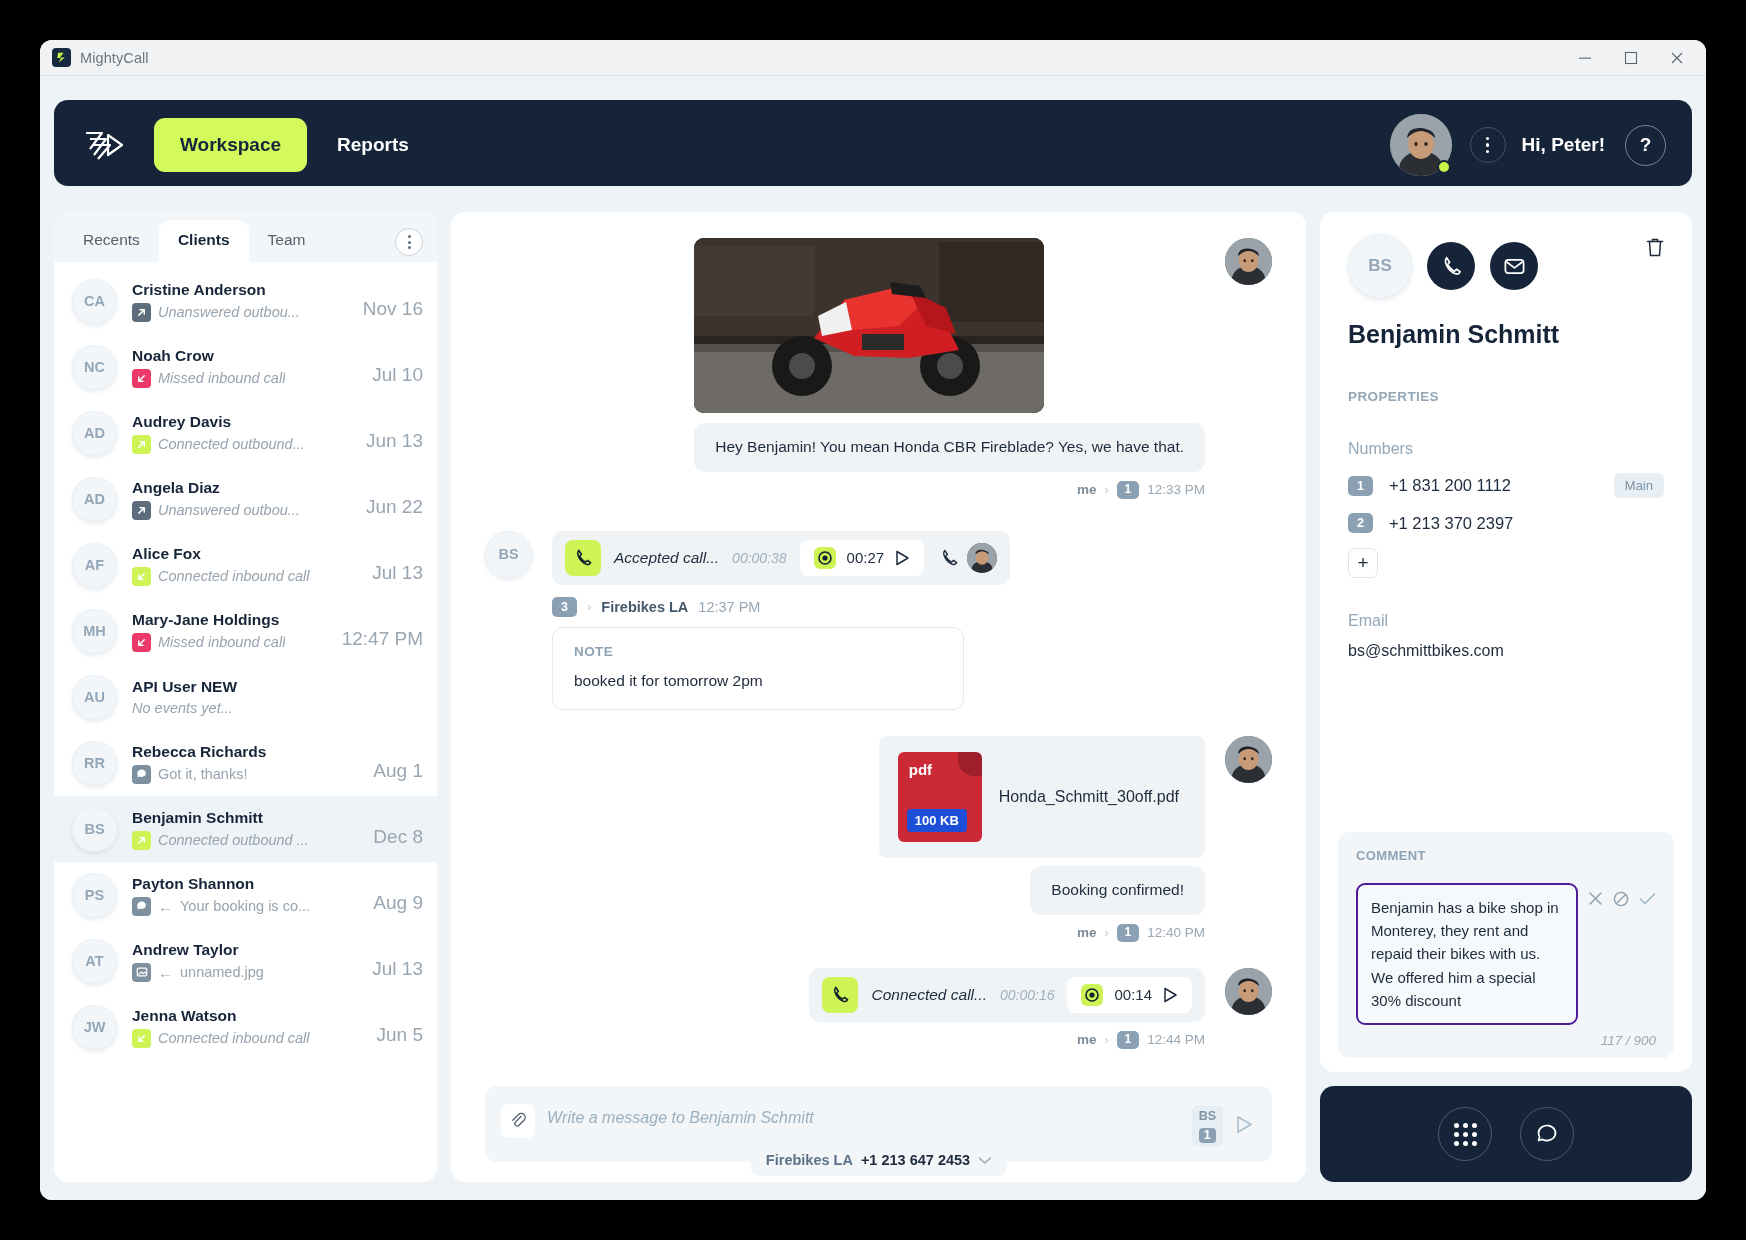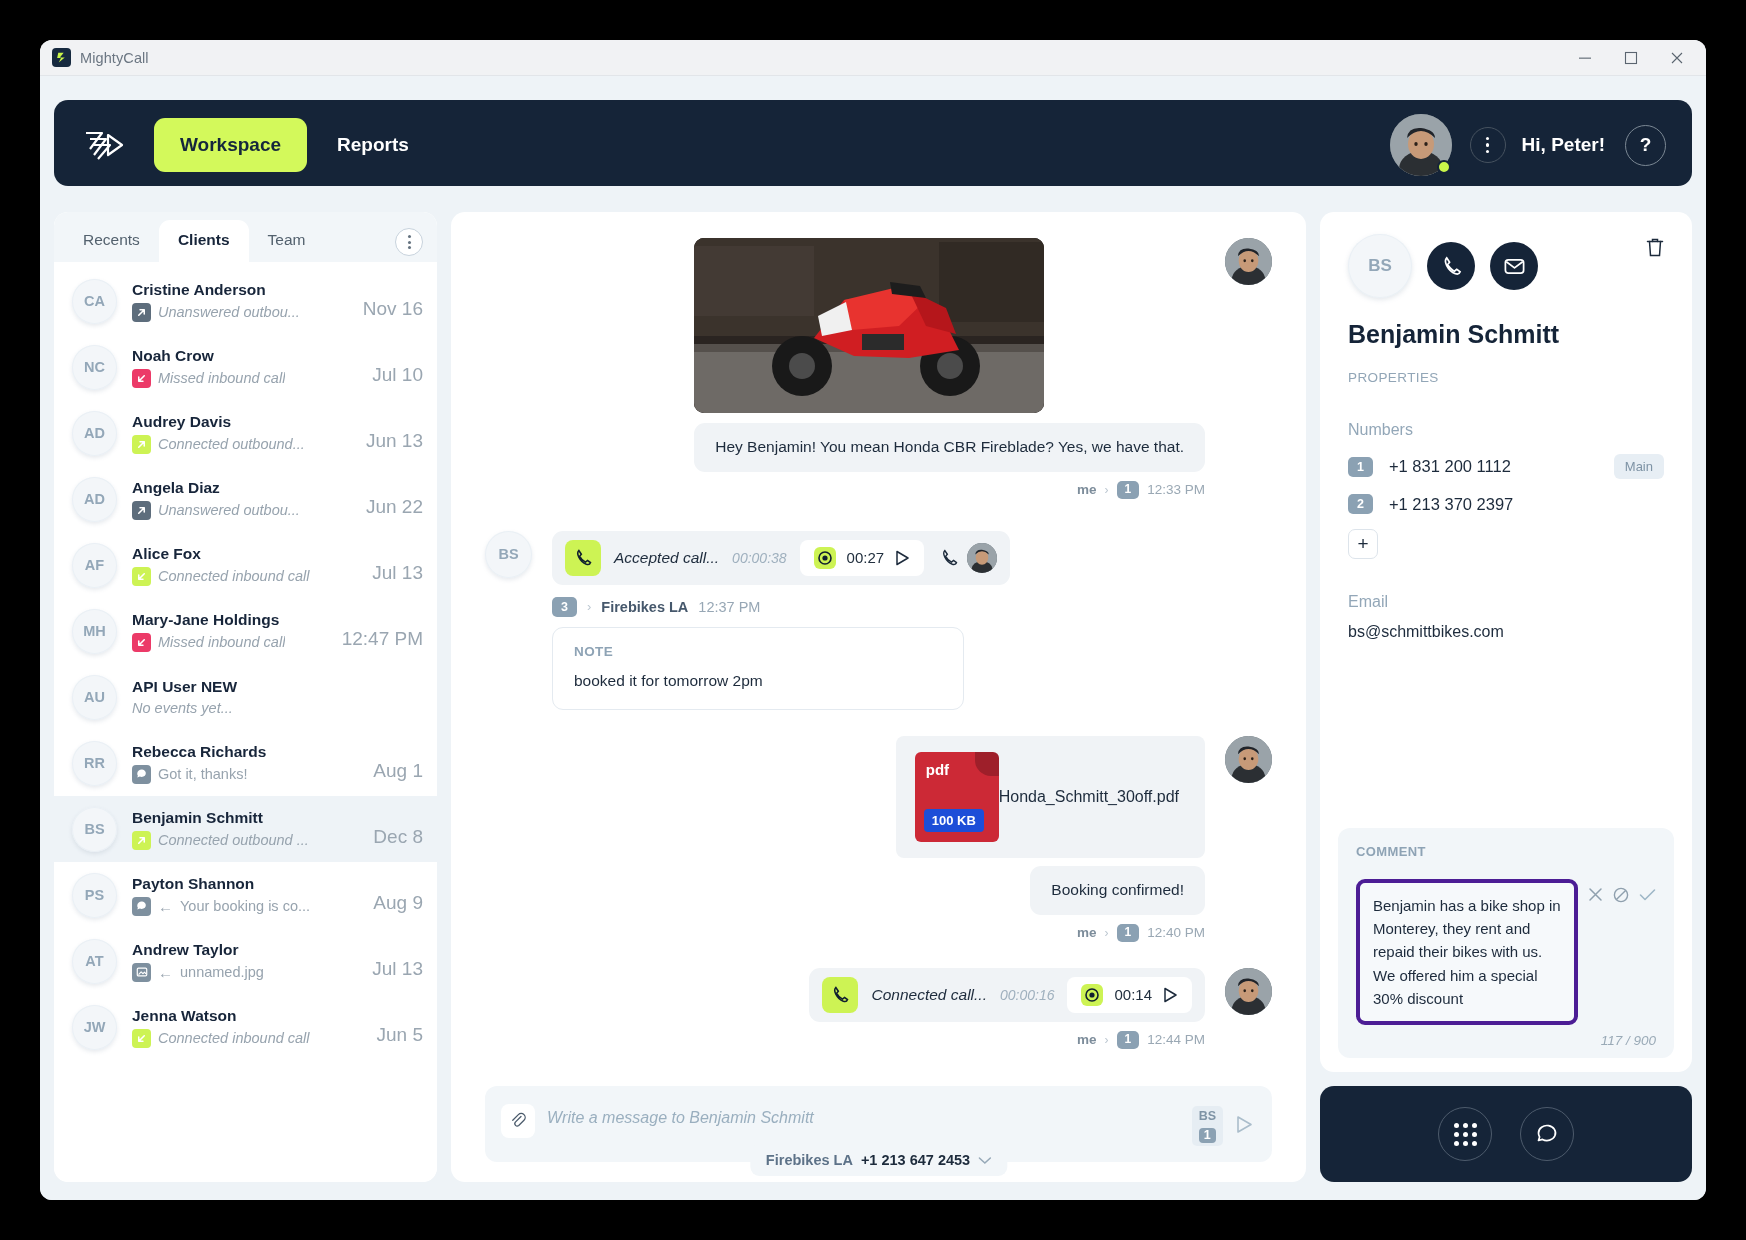--- a/index.html
+++ b/index.html
@@ -226,21 +226,21 @@
   .notehead .tm { color: #97a7b5; font-size: 14.5px; }
   .notecard {
     border: 1px solid #e4eaf0; border-radius: 11px;
     padding: 16px 21px 19px; width: 412px;
   }
   .notelabel { font-size: 13.5px; font-weight: bold; letter-spacing: .4px; color: #8ea3b5; margin-bottom: 13px;}
   .notetext { font-size: 15.5px; color: #1d2b3c; }
 
   .filebubble {
     background: #f0f3f6; border-radius: 8px;
-    display: flex; align-items: center; gap: 0;
+    display: flex; align-items: center; gap: 17px;
     padding: 16px 26px 16px 19px; width: max-content;
   }
   .pdfico {
     width: 84px; height: 90px; position: relative; flex: none;
   }
   .pdfico .body {
     position:absolute; inset: 0; background: #cc2936; border-radius: 6px 22px 6px 6px;
   }
   .pdfico .fold {
     position:absolute; right:0; top:0; width: 24px; height: 24px;
@@ -307,22 +307,22 @@
     background: #152438; display:flex;align-items:center;justify-content:center;
     flex:none;
   }
   .trash-btn {
     position:absolute; right: 24px; top: 22px;
     width: 26px; height: 26px; display:flex;align-items:center;justify-content:center;
     color:#1d2b3c;
   }
   .cc-name { font-size: 25px; font-weight: bold; color:#152438; margin-top: 22px; }
   .cc-props {
-    font-size: 13.5px; font-weight: normal; letter-spacing: .4px;
-    color: #92a6b7; margin-top: 21px;
+    font-size: 13.5px; font-weight: bold; letter-spacing: .4px;
+    color: #92a6b7; margin-top: 40px;
   }
   .cc-section { font-size: 16px; color: #93a7b8; margin-top: 36px; margin-bottom: 15px;}
   .numrow { display:flex; align-items:center; gap: 16px; margin-bottom: 15px; }
   .numrow .idx {
     background:#8ba1b3; color:#fff; font-size: 12.5px; font-weight:bold;
     border-radius: 5px; padding: 3px 9px;
   }
   .numrow .val { font-size: 16.5px; color: #1d2b3c; }
   .numrow .main-tag {
     margin-left: auto; background:#e7eef4; color:#7e93a5;
@@ -337,21 +337,21 @@
   .cc-email { font-size: 16px; color: #1d2b3c; }
 
   .commentbox {
     position: absolute; left: 18px; right: 18px; bottom: 14px;
     background: #f2f6f9; border-radius: 12px; padding: 16px 18px 10px;
   }
   .comlabel { font-size: 13px; font-weight: bold; letter-spacing:.4px; color:#8ea3b5; margin-bottom: 20px;}
   .comrow { display:flex; align-items:flex-start; gap: 10px; }
   .comtext {
     flex: 1 1 auto;
-    border: 4px solid #4c1d95; border-radius: 9px; background:#f6f9fb;
+    border: 2px solid #4c1d95; border-radius: 9px; background:#f6f9fb;
     padding: 11px 13px; font-size: 15px; color:#1d2b3c; line-height: 1.55;
   }
   .comacts { display:flex; align-items:center; gap: 10px; padding-top: 8px; color:#8fa0ae; }
   .comacts .ok { color:#9fb7c7; }
   .comcount { text-align:right; font-size: 13.5px; font-style: italic; color:#9aaab7; margin-top: 8px; }
 
   .dialcard {
     height: 96px; background:#152438; border-radius: 14px;
     display:flex; align-items:center; justify-content:center; gap: 28px;
     flex: none;

